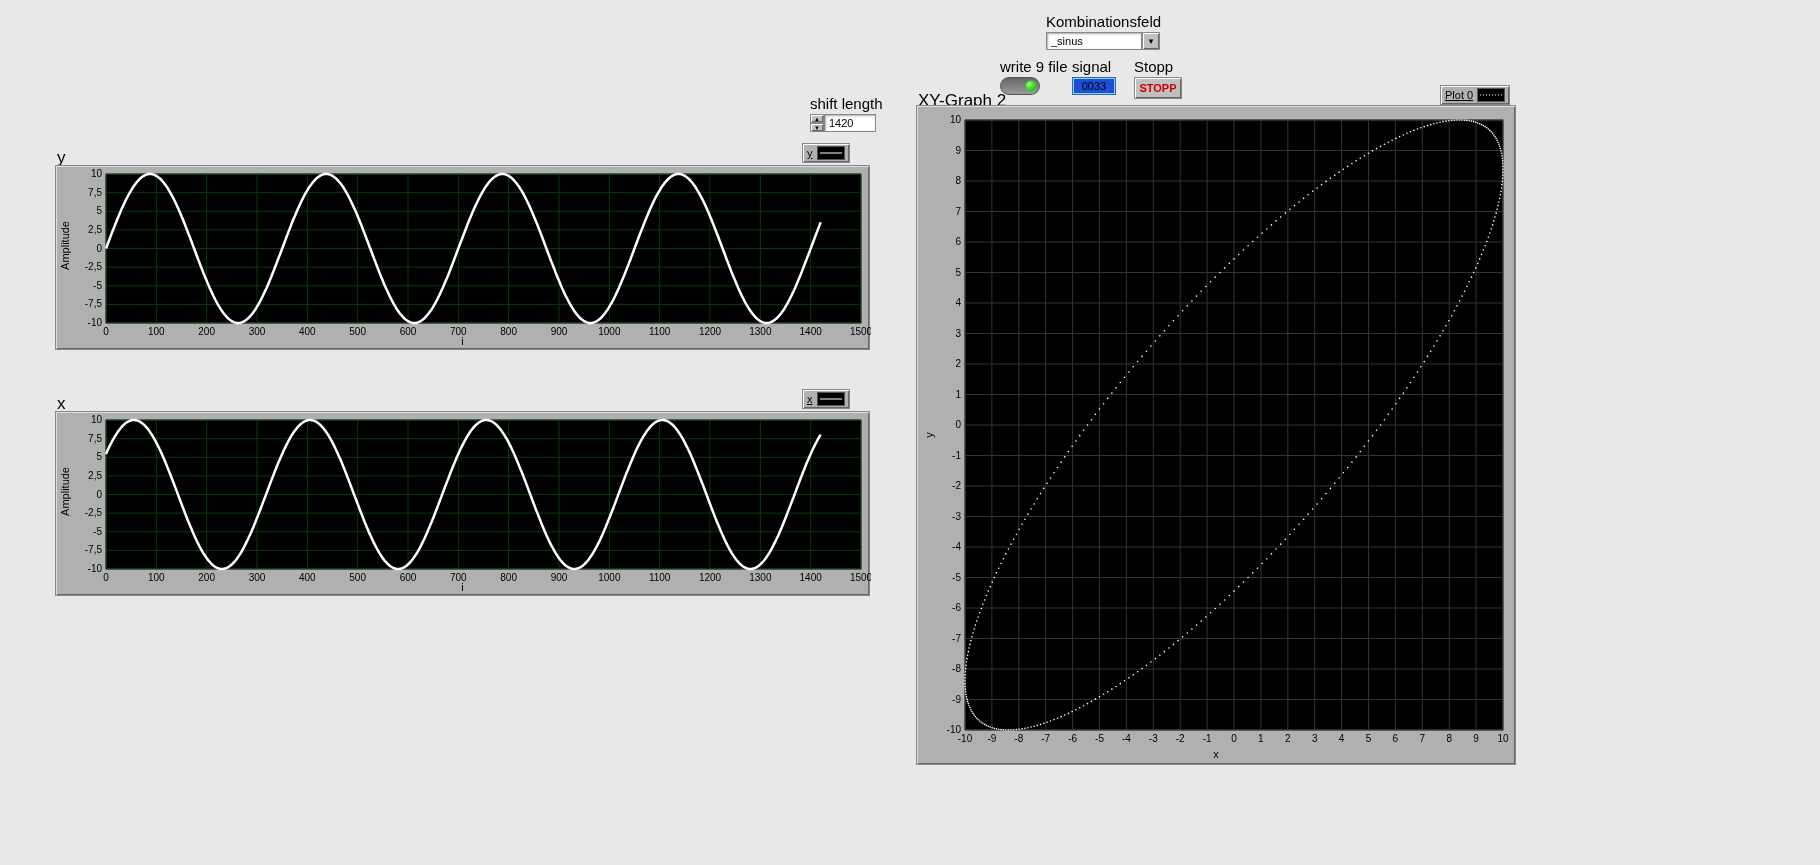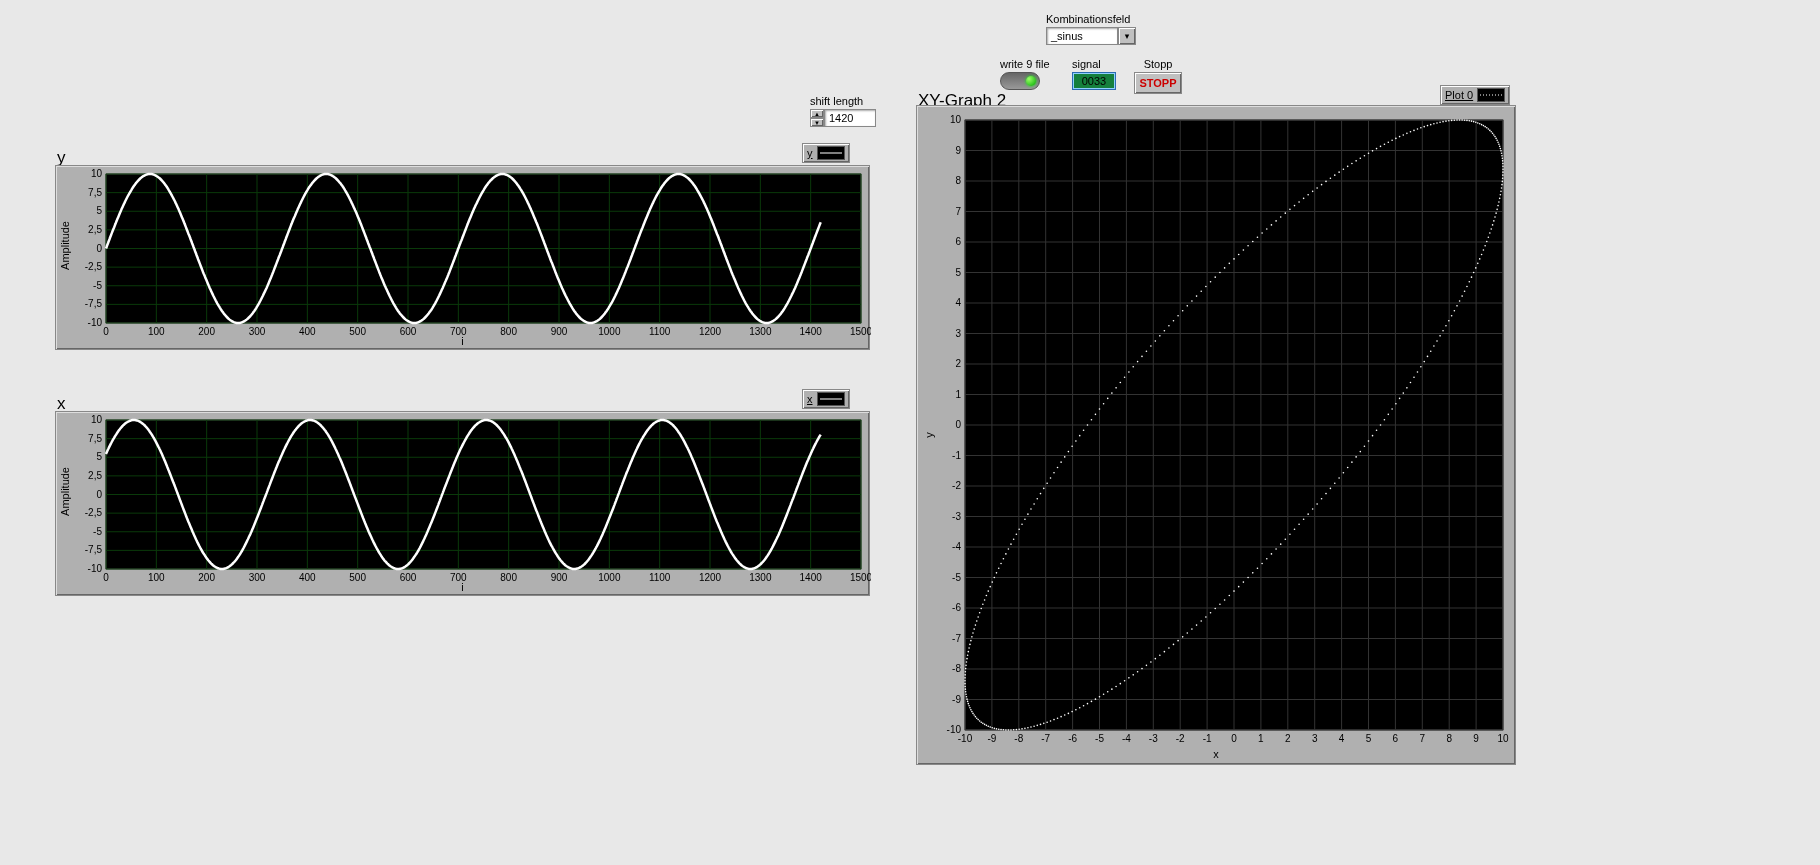--- a/index.html
+++ b/index.html
@@ -47,43 +47,43 @@
     position:absolute; left:2px; right:2px; top:50%; border-top:1px solid #fff; transform:translateY(-50%);
   }
   .plot-legend .swatch .dots {
     position:absolute; left:2px; right:2px; top:50%; height:1px; transform:translateY(-50%);
     background: repeating-linear-gradient(to right,#fff 0,#fff 1px,transparent 1px,transparent 3px);
   }
   svg { display:block; }
   .axis-label { position:absolute; font-size:11px; }
   .vlabel { writing-mode: vertical-rl; transform: rotate(180deg); }
   
-  .ctrl-label { font-size:11px; margin-bottom:2px; }
+  .ctrl-label { font-size:15px; margin-bottom:2px; }
   .combo {
-    width:72px; height:18px; background:#fff; border:1px solid #888;
+    width:96px; height:18px; background:#fff; border:1px solid #888;
     box-shadow: inset 1px 1px 2px #aaa; padding:1px 4px; font-size:11px;
     display:flex; align-items:center;
   }
   .combo-btn {
     width:18px; height:18px; background:#c0c0c0; border:1px solid #888;
     box-shadow: inset 1px 1px 0 #fff, inset -1px -1px 0 #666;
     display:flex; align-items:center; justify-content:center; font-size:9px;
     cursor:pointer;
   }
   .led-switch {
     width:40px; height:18px; border-radius:9px; background:linear-gradient(#666,#999);
     border:1px solid #555; position:relative; cursor:pointer;
   }
   .led-switch::after {
     content:""; position:absolute; right:3px; top:3px; width:10px; height:10px;
     border-radius:50%; background:radial-gradient(circle at 30% 30%,#9f6,#0a0);
     box-shadow:0 0 3px #0f0;
   }
   .shift-box {
-    width:44px; height:18px; background:#15803d; border:1px solid #2a6bb0;
+    width:44px; height:18px; background:#1d4ed8; border:1px solid #2a6bb0;
     color:#000; font-size:11px; display:flex; align-items:center; justify-content:center;
     box-shadow:inset 0 0 0 1px #8fd0ff;
   }
   .stop-btn {
     width:48px; height:22px; background:#c0c0c0; border:1px solid #888;
     box-shadow: inset 1px 1px 0 #fff, inset -1px -1px 0 #666;
     color:#c00; font-weight:bold; font-size:11px; display:flex; align-items:center; justify-content:center;
     cursor:pointer;
   }
   .num-input {
@@ -259,21 +259,21 @@
 <div style="position:absolute; left:1000px; top:58px;">
   <div class="ctrl-label">write 9 file</div>
   <div class="led-switch"></div>
 </div>
 <div style="position:absolute; left:1072px; top:58px;">
   <div class="ctrl-label">signal</div>
   <div class="shift-box">
       <span>0033</span>
     </div>
 </div>
-<div style="position:absolute; left:1134px; top:58px;text-align:center;">
+<div style="position:absolute; left:1134px; top:58px;">
   <div class="ctrl-label">Stopp</div>
   <div class="stop-btn">
       <span>STOPP</span>
     </div>
 </div>
 
 <div class="chart-title" style="left:918px; top:91px;">XY-Graph 2</div>
 <div class="plot-legend" style="left:1440px; top:85px;">
   <span>Plot 0</span>
   <div class="swatch">

